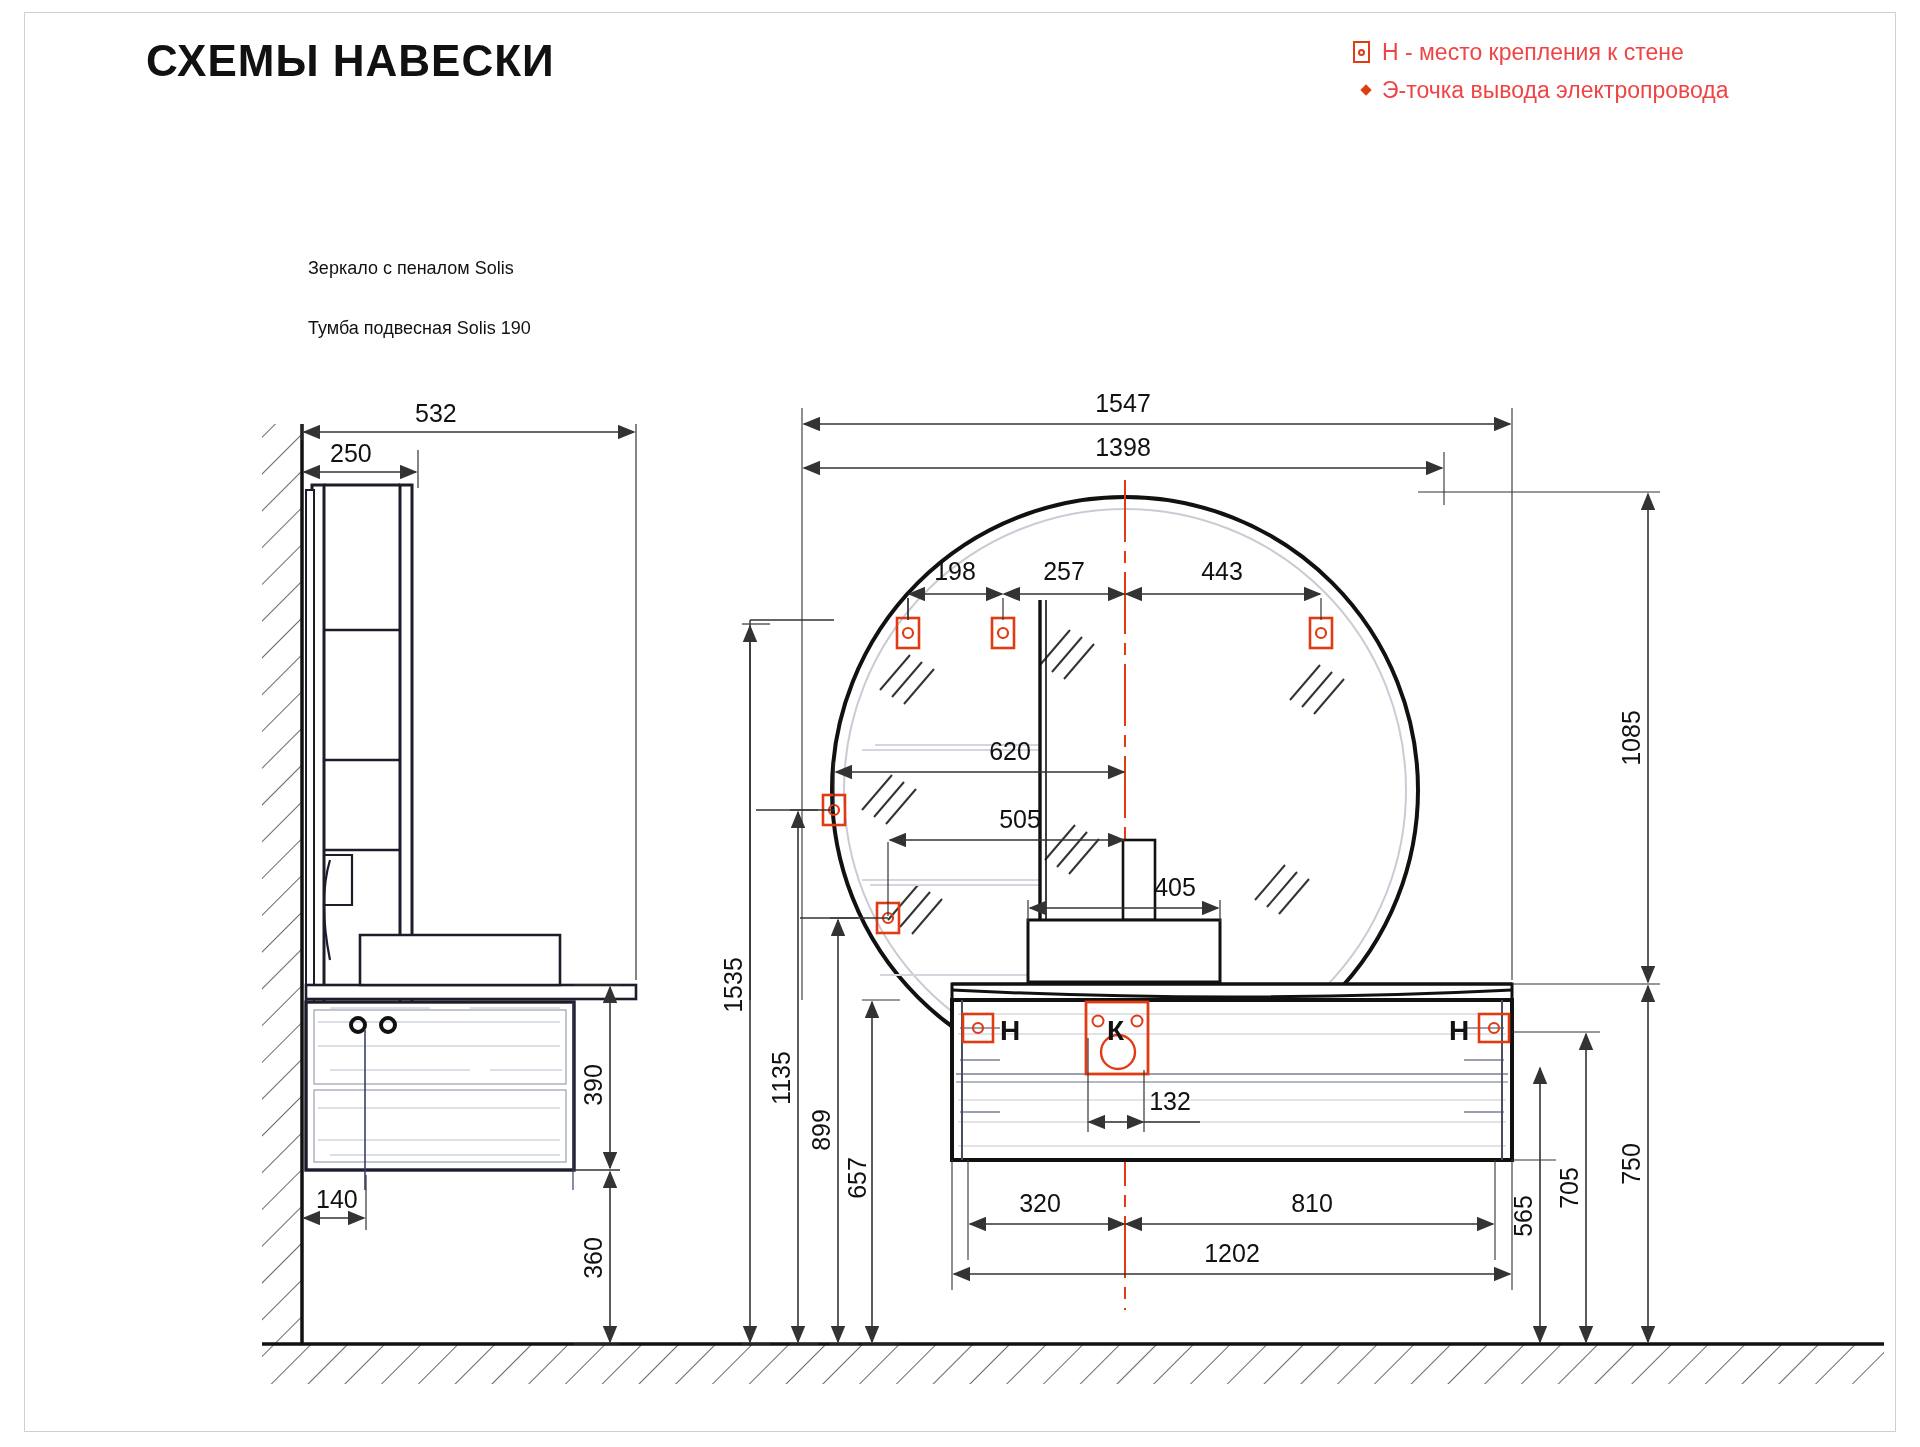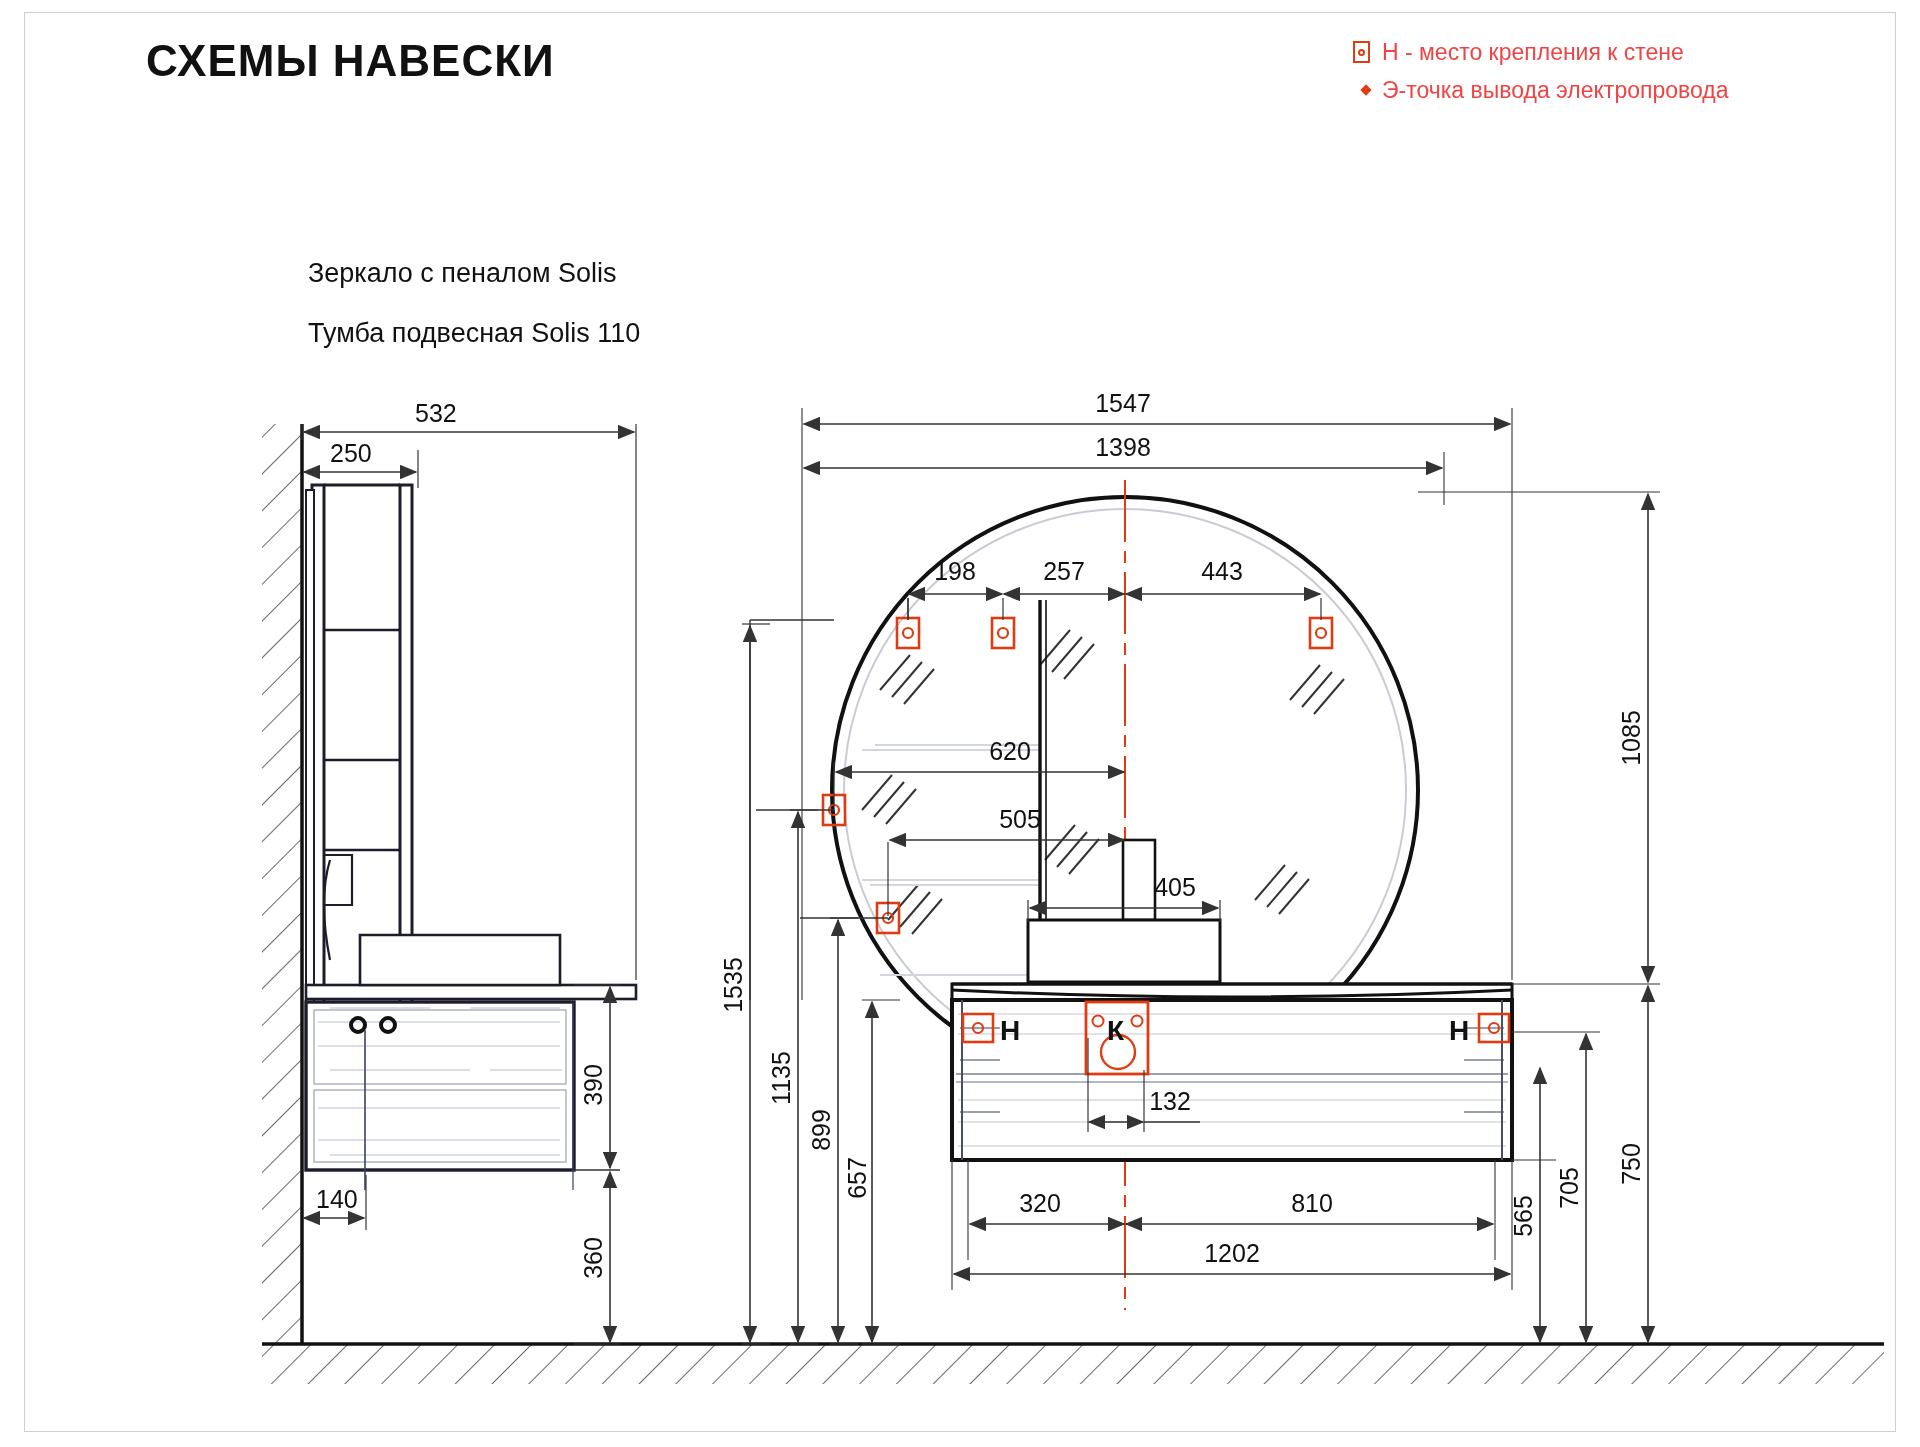--- a/index.html
+++ b/index.html
@@ -25,21 +25,21 @@
   .legend-txt{font-size:23px;color:#ef4444;white-space:nowrap;line-height:32px;}
   .ico-h{width:17px;height:22px;border:2.5px solid #e03c13;position:relative;box-sizing:border-box;}
   .ico-h::after{content:"";position:absolute;left:50%;top:50%;width:7px;height:7px;margin:-3.5px 0 0 -3.5px;border:2px solid #e03c13;border-radius:50%;box-sizing:border-box;}
   .ico-k{width:54px;height:30px;border:2.5px solid #e03c13;position:relative;box-sizing:border-box;}
   .ico-k .kc{position:absolute;left:50%;top:54%;width:18px;height:18px;margin:-9px 0 0 -9px;border:2px solid #e03c13;border-radius:50%;box-sizing:border-box;}
   .ico-k .ks{position:absolute;top:5px;width:7px;height:7px;border:1.6px solid #e03c13;border-radius:50%;box-sizing:border-box;}
   .ico-k .ks.l{left:6px;}
   .ico-k .ks.r{right:6px;}
   .ico-e{width:8px;height:8px;background:#e03c13;transform:rotate(45deg);}
   
-  .prod{position:absolute;left:308px;font-size:27px;color:#111;white-space:nowrap;}
+  .prod{position:absolute;left:308px;font-size:18px;color:#111;white-space:nowrap;}
   #prod1{top:258px;}
   #prod2{top:318px;}
   
   #dwg{position:absolute;left:0;top:0;width:1920px;height:1447px;}
   text{font-family:"Liberation Sans",sans-serif;fill:#111;}
   .dim{font-size:25px;}
   .mark{font-size:28px;font-weight:700;}
 </style>
 </head>
 <body>
@@ -58,21 +58,21 @@
     </div>
     <div class="legend-row">
       <span class="legend-ico">
           <span class="ico-e"></span>
         </span>
       <span class="legend-txt">Э-точка вывода электропровода</span>
     </div>
   </div>
 
   <div class="prod" id="prod1">Зеркало с пеналом Solis</div>
-  <div class="prod" id="prod2">Тумба подвесная Solis 110</div>
+  <div class="prod" id="prod2">Тумба подвесная Solis 190</div>
 
   <svg id="dwg" viewBox="0 0 1920 1447">
     <defs>
       <marker id="ar" markerWidth="11" markerHeight="9" refX="10" refY="4.5" orient="auto">
         <path d="M0,0 L11,4.5 L0,9 z" fill="#333"></path>
       </marker>
       <marker id="arS" markerWidth="11" markerHeight="9" refX="1" refY="4.5" orient="auto">
         <path d="M11,0 L0,4.5 L11,9 z" fill="#333"></path>
       </marker>
       <pattern id="hatch" width="26" height="26" patternTransform="rotate(45)" patternUnits="userSpaceOnUse">

